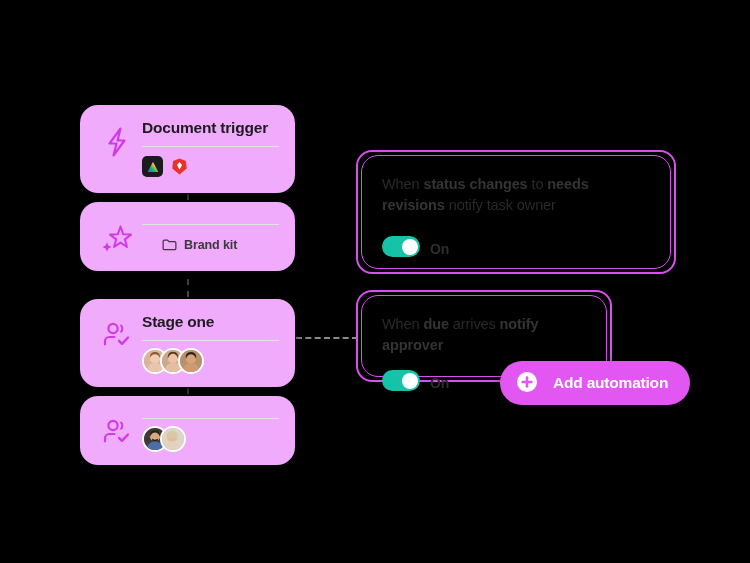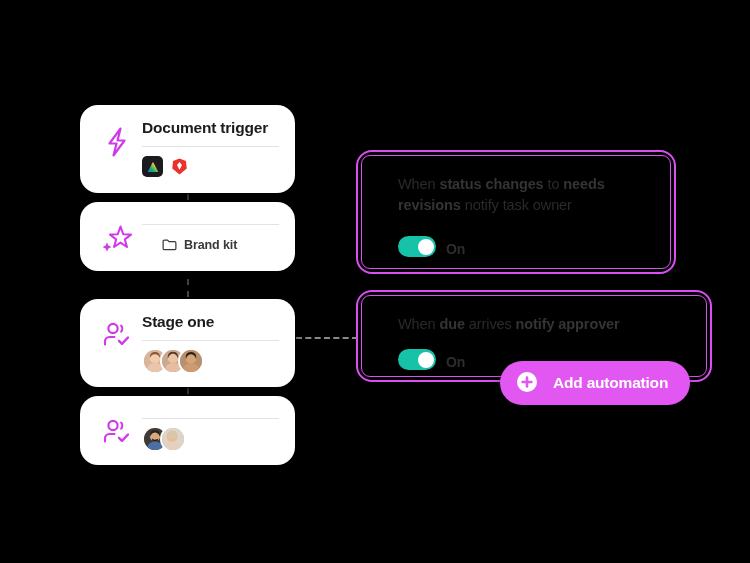--- a/index.html
+++ b/index.html
@@ -35,21 +35,21 @@
     height: 0;
     border-top: 2px dashed #8a8a8a;
     z-index: 1;
   }
 
   
   .card {
     position: absolute;
     left: 80px;
     width: 215px;
-    background: #ffffff;
+    background: #f0abfc;
     border-radius: 18px;
     box-shadow: 0 6px 14px rgba(0,0,0,0.55),
                 0 1px 3px rgba(0,0,0,0.4);
     display: flex;
     align-items: flex-start;
     padding: 14px 16px 14px 14px;
     box-sizing: border-box;
     z-index: 3;
   }
   .card-icon {
@@ -141,22 +141,22 @@
     border: 2px solid #d94ff0;
     border-radius: 16px;
     padding: 3px;
     z-index: 2;
   }
   .panel-inner {
     width: 100%;
     height: 100%;
     box-sizing: border-box;
     border: 1.5px solid #d94ff0;
-    border-radius: 9px;
-    padding: 18px 36px;
+    border-radius: 17px;
+    padding: 18px 20px;
   }
   .panel-text {
     font-size: 14.5px;
     font-weight: 400;
     color: #2a2a2a;
     line-height: 1.45;
     letter-spacing: -0.1px;
   }
   .panel-text b {
     font-weight: 700;
@@ -368,21 +368,21 @@
       </div>
       <div class="toggle-row">
         <div class="toggle">
           <div class="toggle-knob"></div>
         </div>
         <span class="toggle-label">On</span>
       </div>
     </div>
   </div>
 
-  <div class="panel" style="left:356px; top:290px; width:356px; height:92px;">
+  <div class="panel" style="left:356px; top:290px; width:256px; height:92px;">
     <div class="panel-inner">
       <div class="panel-text">
         <span>When </span><b>due</b><span> arrives </span><b>notify approver</b>
       </div>
       <div class="toggle-row" style="margin-top:14px;">
         <div class="toggle">
           <div class="toggle-knob"></div>
         </div>
         <span class="toggle-label">On</span>
       </div>

